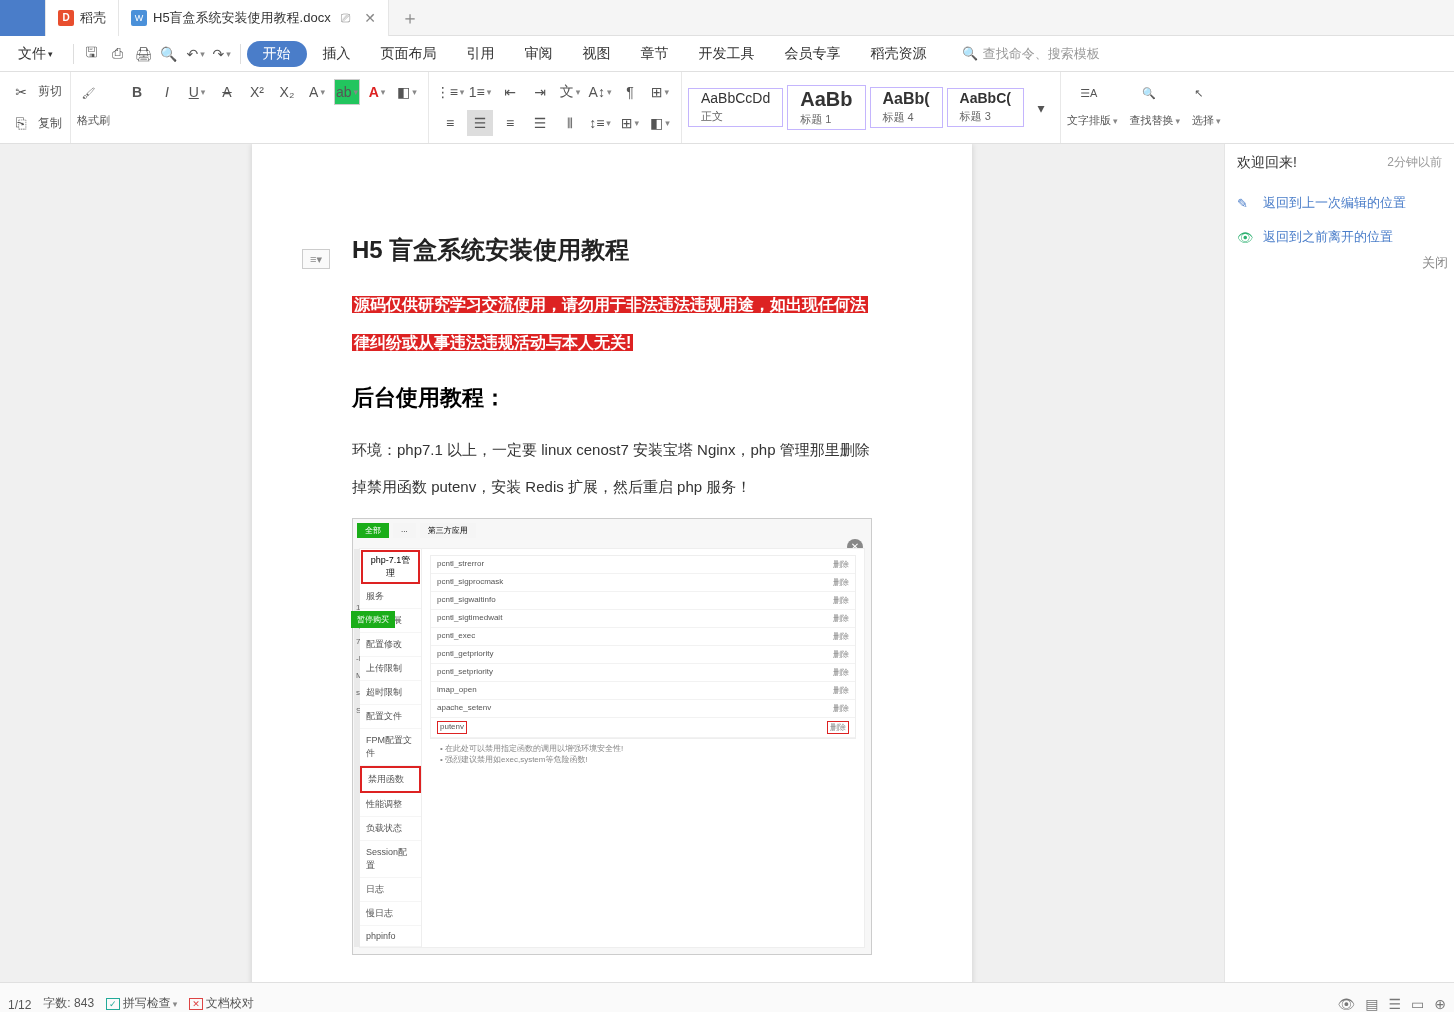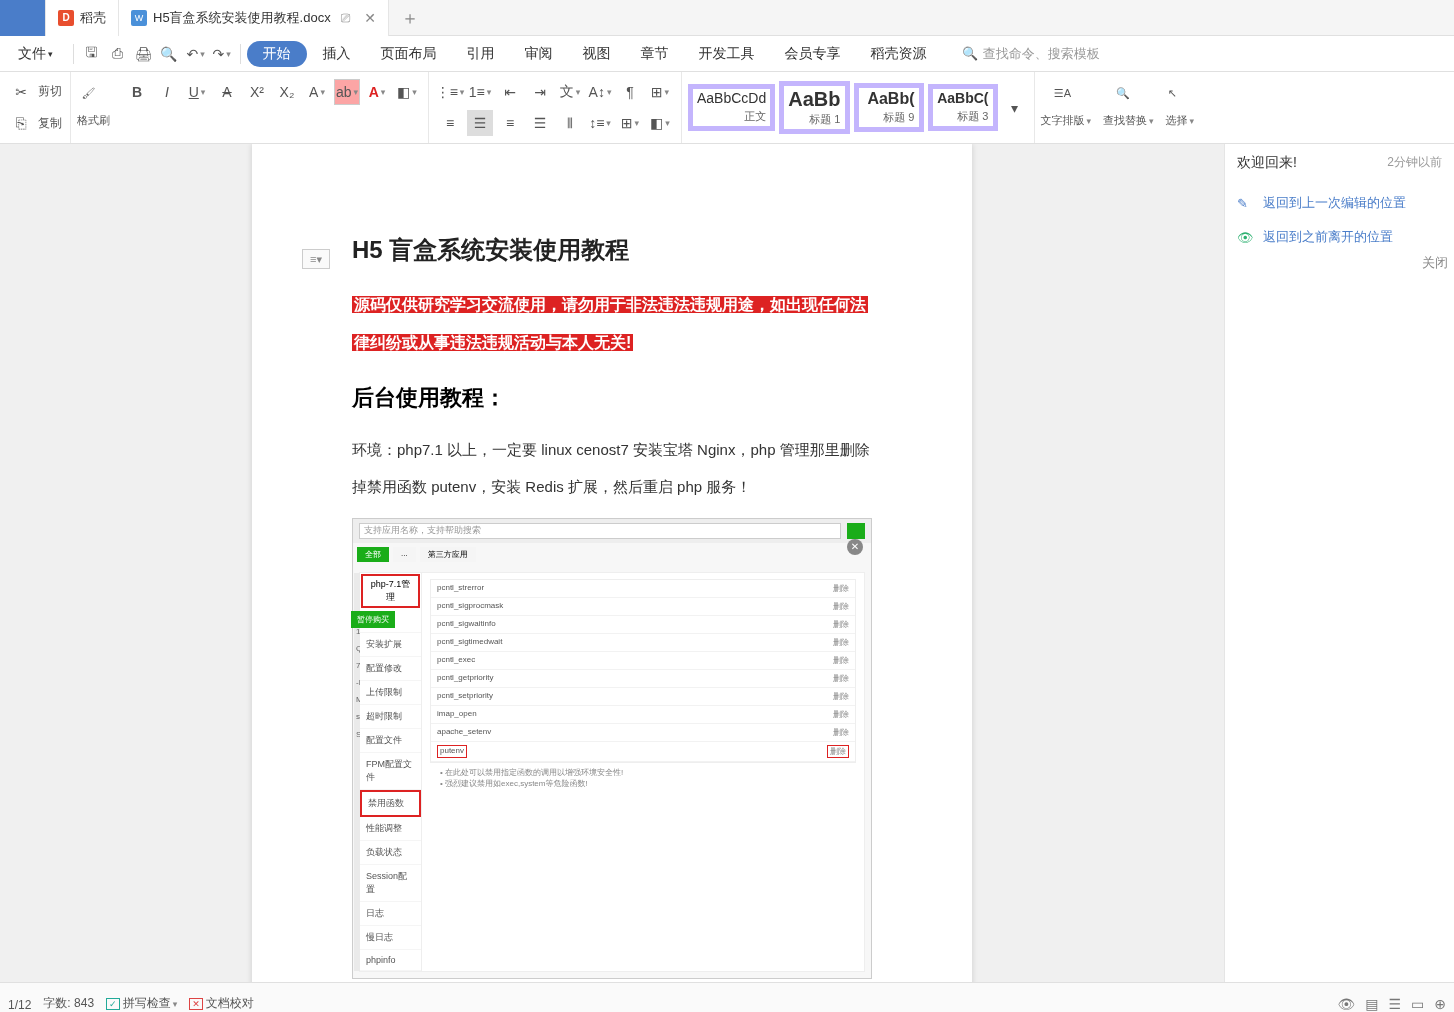--- a/index.html
+++ b/index.html
@@ -27,21 +27,21 @@
 .search-box { margin-left: 20px; display: flex; align-items: center; color: #999; font-size: 13px; }
 
 
 .ribbon { height: 72px; display: flex; border-bottom: 1px solid #e0e0e0; background: #fff; }
 .ribbon-group { display: flex; flex-direction: column; padding: 4px 8px; border-right: 1px solid #e8e8e8; }
 .ribbon-row { display: flex; align-items: center; gap: 4px; height: 32px; }
 .ribbon-btn-lg { display: flex; flex-direction: column; align-items: center; justify-content: center; padding: 4px 6px; font-size: 11px; color: #555; cursor: pointer; gap: 2px; }
 .ribbon-btn-lg svg, .ribbon-btn-lg .ico { width: 24px; height: 24px; }
 .ribbon-sm { width: 26px; height: 26px; display: inline-flex; align-items: center; justify-content: center; color: #555; cursor: pointer; font-size: 14px; border: 1px solid transparent; }
 .ribbon-select { height: 24px; border: 1px solid #ccc; font-size: 12px; padding: 0 4px; background: #fff; }
-.style-box { border: 5px solid #c4b5fd; padding: 2px 4px; text-align: right; min-width: 70px; cursor: pointer; }
+.style-box { border: 1px solid #c4b5fd; padding: 2px 12px; text-align: left; min-width: 70px; cursor: pointer; }
 .style-sample { font-size: 14px; color: #333; line-height: 1.1; white-space: nowrap; }
 .style-sample.h1 { font-size: 20px; font-weight: bold; }
 .style-sample.h2b { font-size: 16px; font-weight: bold; }
 .style-sample.h3b { font-size: 14px; font-weight: bold; }
 .style-name { font-size: 11px; color: #666; margin-top: 2px; }
 
 
 .doc-area { position: absolute; top: 144px; left: 0; right: 230px; bottom: 30px; background: #f0f0f0; overflow: auto; }
 .page { width: 720px; min-height: 900px; background: #fff; margin: 0 auto; box-shadow: 0 0 6px rgba(0,0,0,0.15); padding: 90px 100px 60px 100px; position: relative; }
 .floating-tool { position: absolute; left: 50px; top: 105px; width: 28px; height: 20px; border: 1px solid #ccc; background: #fafafa; display: flex; align-items: center; justify-content: center; color: #888; font-size: 11px; }
@@ -166,21 +166,21 @@
         </span>
       <span class="ribbon-sm dropdown-arrow">
           <u>U</u>
         </span>
       <span class="ribbon-sm">
           <s>A</s>
         </span>
       <span class="ribbon-sm">X²</span>
       <span class="ribbon-sm">X₂</span>
       <span class="ribbon-sm dropdown-arrow">A</span>
-      <span class="ribbon-sm dropdown-arrow" style="background:#fca5a5;border:1px solid #ccc">ab</span>
+      <span class="ribbon-sm dropdown-arrow" style="background:#22c55e;border:1px solid #ccc">ab</span>
       <span class="ribbon-sm dropdown-arrow" style="color:#d22">
           <b>A</b>
         </span>
       <span class="ribbon-sm dropdown-arrow">◧</span>
     </div>
   </div>
   <div class="ribbon-group">
     <div class="ribbon-row">
       <span class="ribbon-sm dropdown-arrow">⋮≡</span>
       <span class="ribbon-sm dropdown-arrow">1≡</span>
@@ -206,21 +206,21 @@
     <div class="style-box">
       <div class="style-sample">AaBbCcDd</div>
       <div class="style-name">正文</div>
     </div>
     <div class="style-box">
       <div class="style-sample h1">AaBb</div>
       <div class="style-name">标题 1</div>
     </div>
     <div class="style-box">
       <div class="style-sample h2b">AaBb(</div>
-      <div class="style-name">标题 9</div>
+      <div class="style-name">标题 4</div>
     </div>
     <div class="style-box">
       <div class="style-sample h3b">AaBbC(</div>
       <div class="style-name">标题 3</div>
     </div>
     <span class="ribbon-sm">▾</span>
   </div>
   <div class="ribbon-btn-lg">
     <span class="ico">☰A</span>
     <span class="dropdown-arrow">文字排版</span>
@@ -239,24 +239,20 @@
   <div class="page">
     <div class="floating-tool">≡▾</div>
     <div class="doc-title">H5 盲盒系统安装使用教程</div>
     <div class="warning-wrap">
       <span class="warning">源码仅供研究学习交流使用，请勿用于非法违法违规用途，如出现任何法律纠纷或从事违法违规活动与本人无关!</span>
     </div>
     <div class="section-head">后台使用教程：</div>
     <div class="para">环境：php7.1 以上，一定要 linux cenost7 安装宝塔 Nginx，php 管理那里删除掉禁用函数 putenv，安装 Redis 扩展，然后重启 php 服务！</div>
 
     <div class="embed">
-      <div class="embed-top">
-        <span class="embed-search">支持应用名称，支持帮助搜索</span>
-        <span class="embed-search-btn"></span>
-      </div>
       <div class="embed-tabs">
         <span class="embed-tab on">全部</span>
         <span class="embed-tab">...</span>
         <span class="embed-tab">第三方应用</span>
       </div>
       <div class="embed-close">✕</div>
       <div class="embed-buy">暂停购买</div>
       <div class="embed-body">
         <div class="embed-left-bg">
           <div>1.18.0</div>

